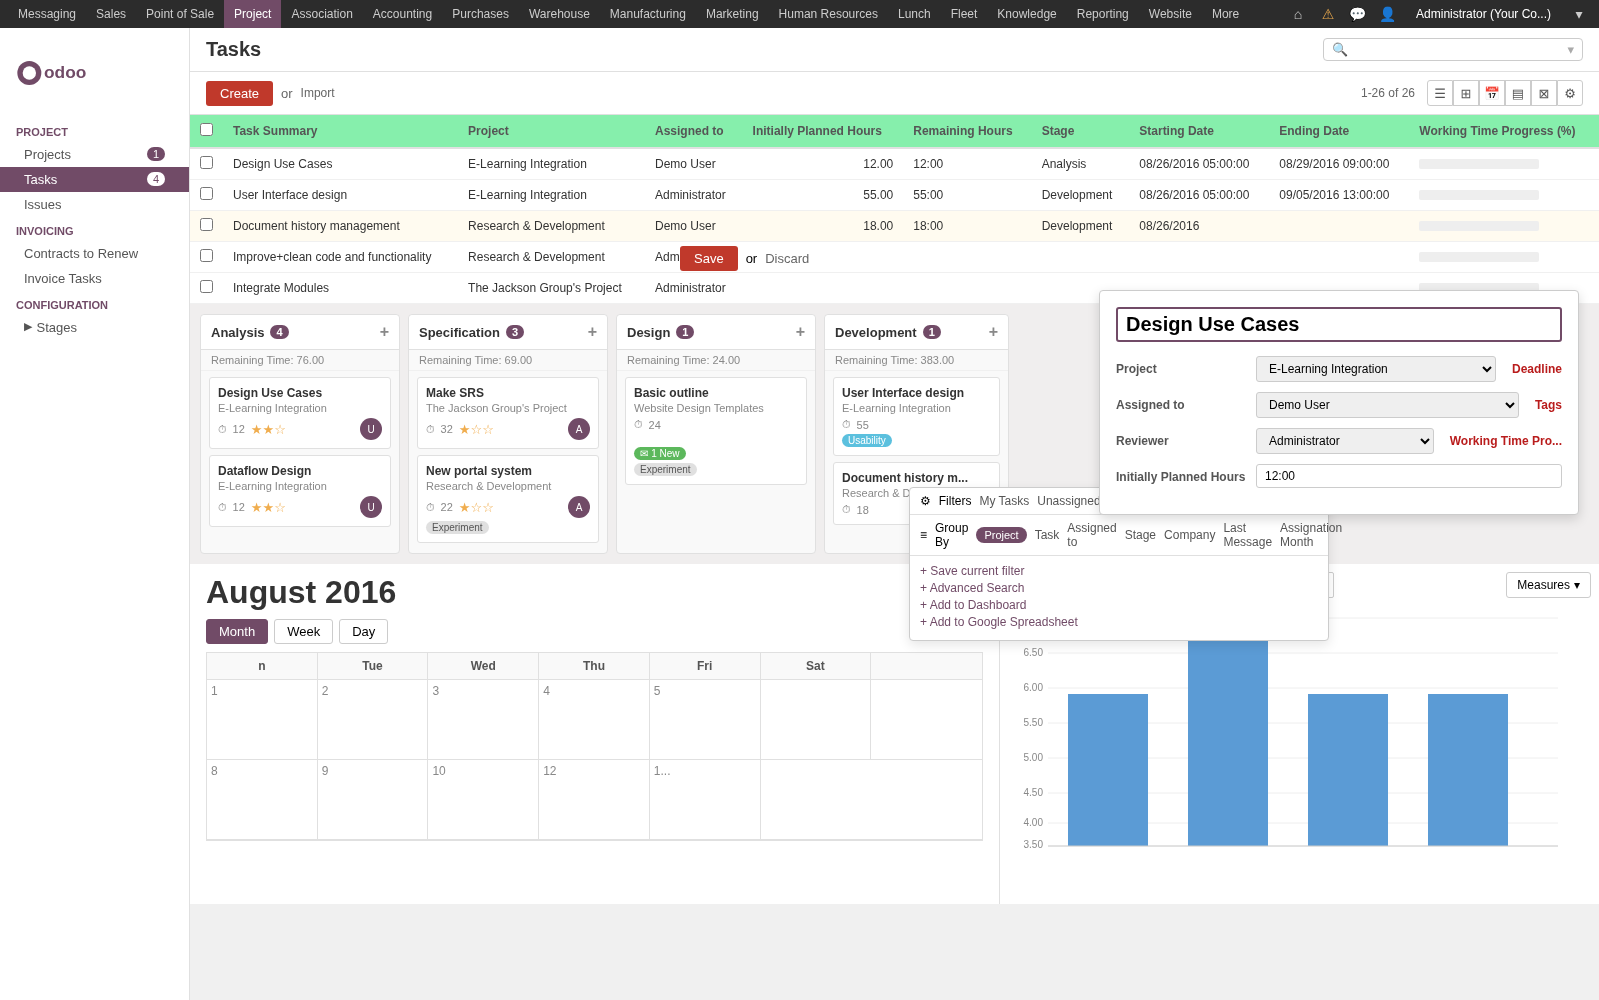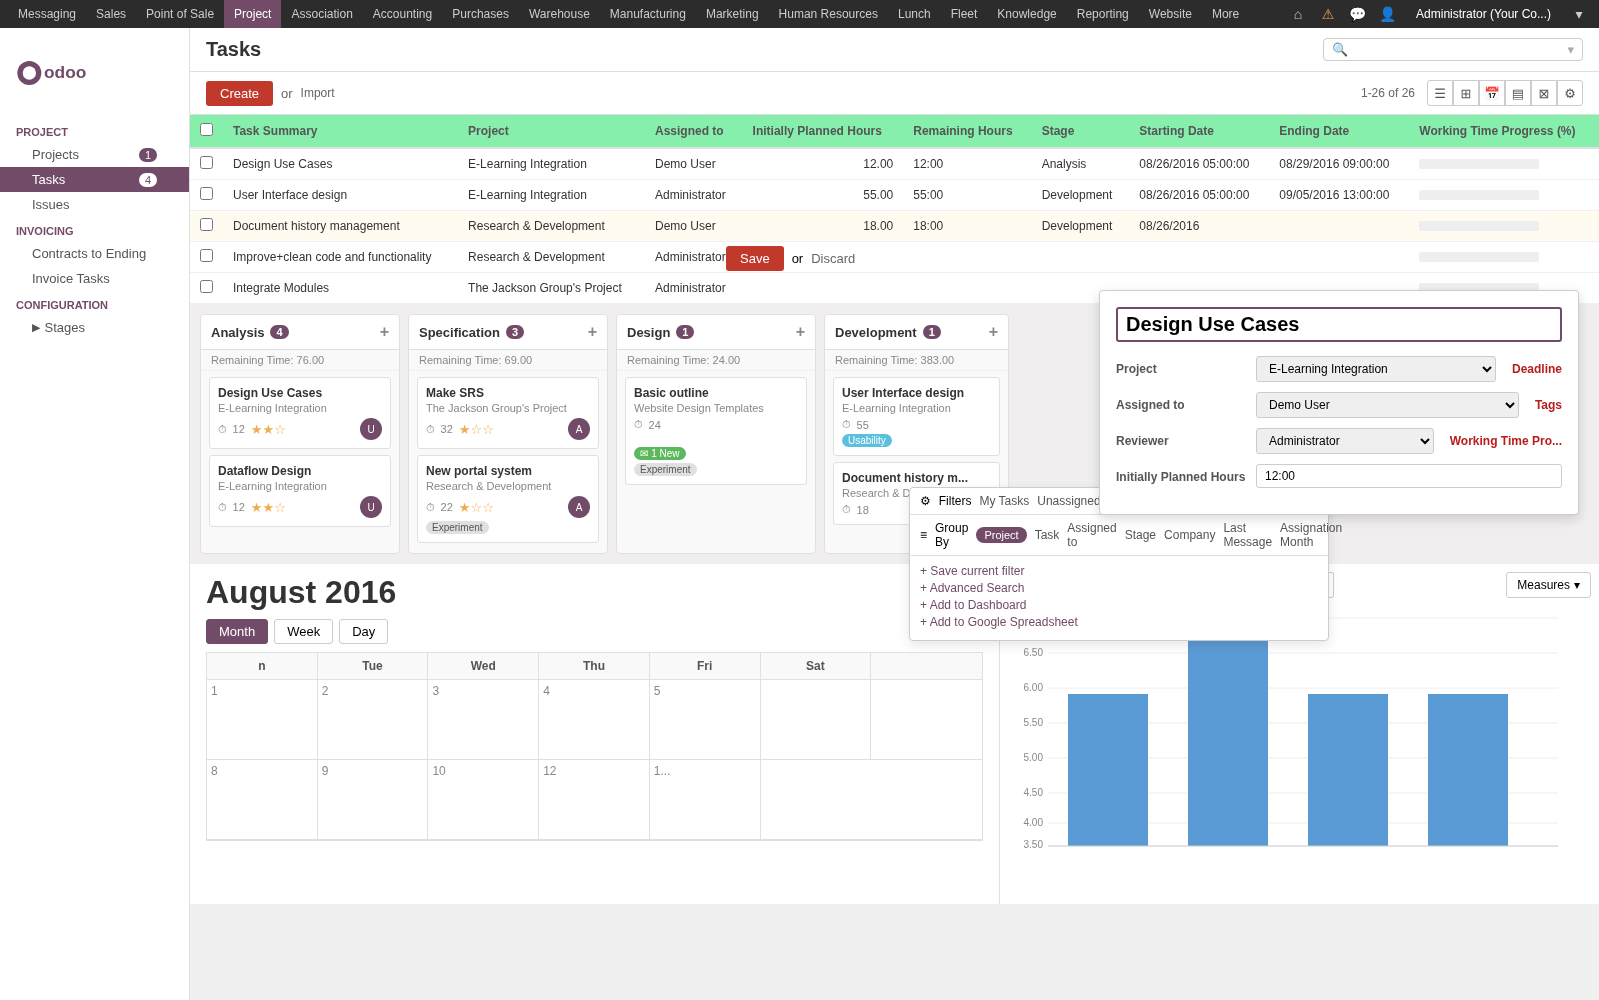--- a/index.html
+++ b/index.html
@@ -58,22 +58,22 @@
     .odoo-logo svg { width: 80px; height: 50px; }
     .sidebar-section-label {
       font-size: 11px;
       font-weight: bold;
       color: #714B67;
       padding: 8px 16px 4px;
       text-transform: uppercase;
     }
     .sidebar-item {
       display: flex;
-      align-items: center;
-      padding: 5px 32px;
+      align-items: flex-start;
+      padding: 5px 24px;
       cursor: pointer;
       color: #555;
       font-size: 13px;
     }
     .sidebar-item.active { background: #714B67; color: #fff; }
     .sidebar-item .badge {
       margin-left: auto;
       background: #714B67;
       color: #fff;
       border-radius: 10px;
@@ -454,21 +454,20 @@
       z-index: 101;
     }
     .btn-save {
       background: #c0392b;
       color: #fff;
       border: none;
       padding: 5px 14px;
       border-radius: 3px;
       cursor: pointer;
       font-size: 13px;
-      margin-left: 46px;
     }
     .btn-discard {
       background: none;
       border: none;
       color: #666;
       cursor: pointer;
       font-size: 13px;
     }
 
     .top-section {
@@ -553,21 +552,21 @@
       <span class="badge">1</span>
     </div>
     <div class="sidebar-item active">
       <span>Tasks</span>
       <span class="badge">4</span>
     </div>
     <div class="sidebar-item">
       <span>Issues</span>
     </div>
     <div class="sidebar-section-label">Invoicing</div>
-    <div class="sidebar-item">Contracts to Ending</div>
+    <div class="sidebar-item">Contracts to Renew</div>
     <div class="sidebar-item">Invoice Tasks</div>
     <div class="sidebar-section-label">Configuration</div>
     <div class="sidebar-item">
       <span style="margin-right:4px;font-size:11px;">▶</span>
       <span>Stages</span>
     </div>
   </div>
 
   <div class="content">
 

